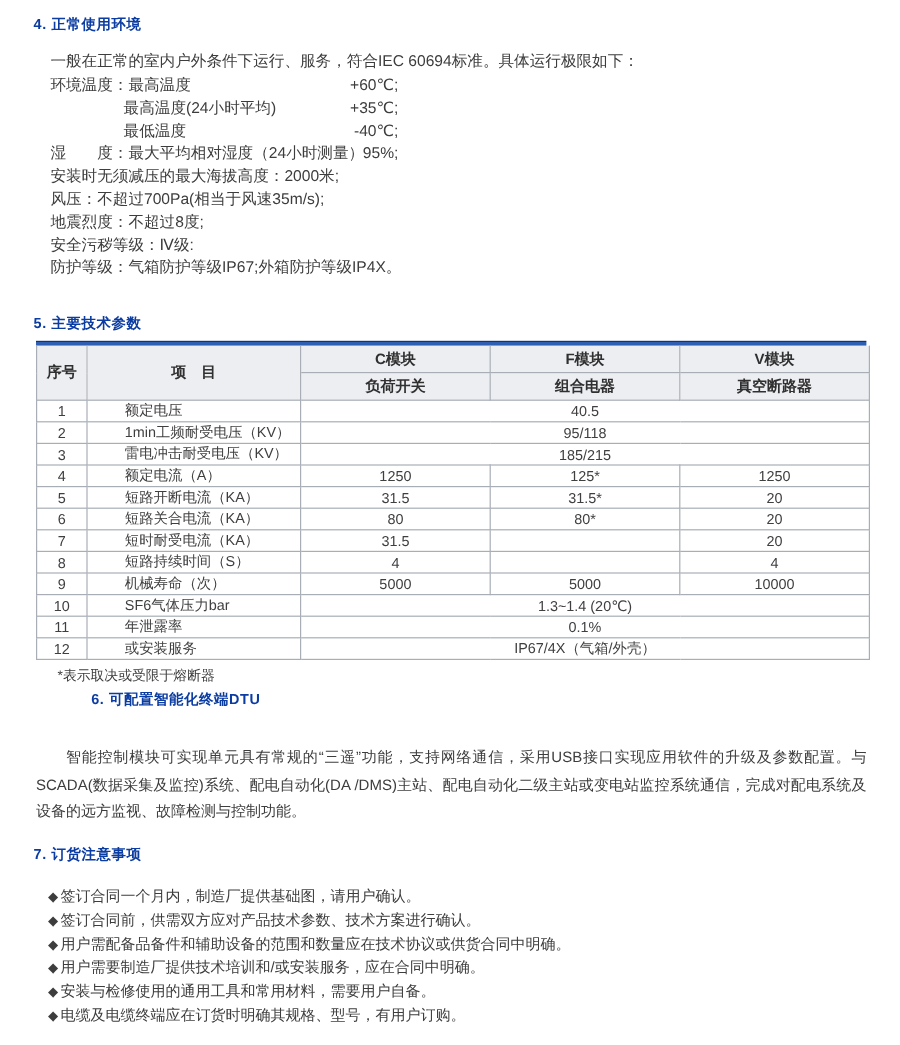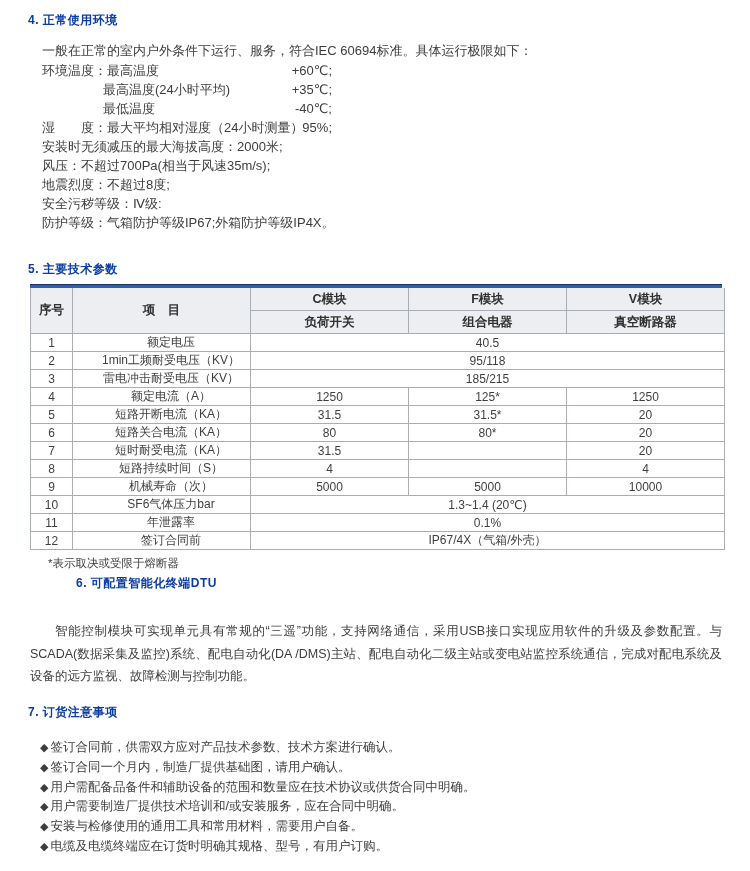--- a/index.html
+++ b/index.html
@@ -37,21 +37,21 @@
   }
   .params-table thead th {
     background:#eceef2; border-top:none;
     font-size:12.5px; font-weight:bold; color:#303030;
     height:22px; text-align:center;
   }
   .params-table tbody td {
     height:17px; font-size:12px; color:#3f3f3f; text-align:center;
     background:#ffffff;
   }
-  .params-table td.item-cell { text-align:center; padding-left:19px; }
+  .params-table td.item-cell { text-align:left; padding-left:31px; }
   .footnote { left:30px; top:556px; font-size:11.5px; color:#3d3d3d;margin-left:18px; }
   
   .dtu-para {
     left:30px; top:620px; width:692px;
     font-size:12.5px; line-height:22.5px; text-align:justify;
     text-indent:2em; color:#3d3d3d; margin:0;
   }
   
   .order-list { left:40px; top:738px; width:690px; }
   .order-item { height:19.8px; line-height:19.8px; font-size:12.5px; white-space:nowrap; }
@@ -166,34 +166,34 @@
         <td class="item-cell">SF6气体压力bar</td>
         <td colspan="3">1.3~1.4 (20℃)</td>
       </tr>
       <tr>
         <td>11</td>
         <td class="item-cell">年泄露率</td>
         <td colspan="3">0.1%</td>
       </tr>
       <tr>
         <td>12</td>
-        <td class="item-cell">签订合同前</td>
+        <td class="item-cell">或安装服务</td>
         <td colspan="3">IP67/4X（气箱/外壳）</td>
       </tr>
     </tbody>
 </table>
 
 <div class="footnote abs">*表示取决或受限于熔断器</div>
 
 <h2 class="sec-heading abs" style="left:28px; top:575px;margin-left:48px;">6. 可配置智能化终端DTU</h2>
 
 <p class="dtu-para abs">智能控制模块可实现单元具有常规的“三遥”功能，支持网络通信，采用USB接口实现应用软件的升级及参数配置。与 SCADA(数据采集及监控)系统、配电自动化(DA /DMS)主站、配电自动化二级主站或变电站监控系统通信，完成对配电系统及设备的远方监视、故障检测与控制功能。</p>
 
 <h2 class="sec-heading abs" style="left:28px; top:704px;">7. 订货注意事项</h2>
 
 <div class="order-list abs" id="order-list">
+    <div class="order-item"><span class="bullet">◆</span><span>签订合同一个月内，制造厂提供基础图，请用户确认。</span></div>
     <div class="order-item"><span class="bullet">◆</span><span>签订合同前，供需双方应对产品技术参数、技术方案进行确认。</span></div>
-    <div class="order-item"><span class="bullet">◆</span><span>签订合同一个月内，制造厂提供基础图，请用户确认。</span></div>
     <div class="order-item"><span class="bullet">◆</span><span>用户需配备品备件和辅助设备的范围和数量应在技术协议或供货合同中明确。</span></div>
     <div class="order-item"><span class="bullet">◆</span><span>用户需要制造厂提供技术培训和/或安装服务，应在合同中明确。</span></div>
     <div class="order-item"><span class="bullet">◆</span><span>安装与检修使用的通用工具和常用材料，需要用户自备。</span></div>
     <div class="order-item"><span class="bullet">◆</span><span>电缆及电缆终端应在订货时明确其规格、型号，有用户订购。</span></div>
   </div>
 
 </body></html>

